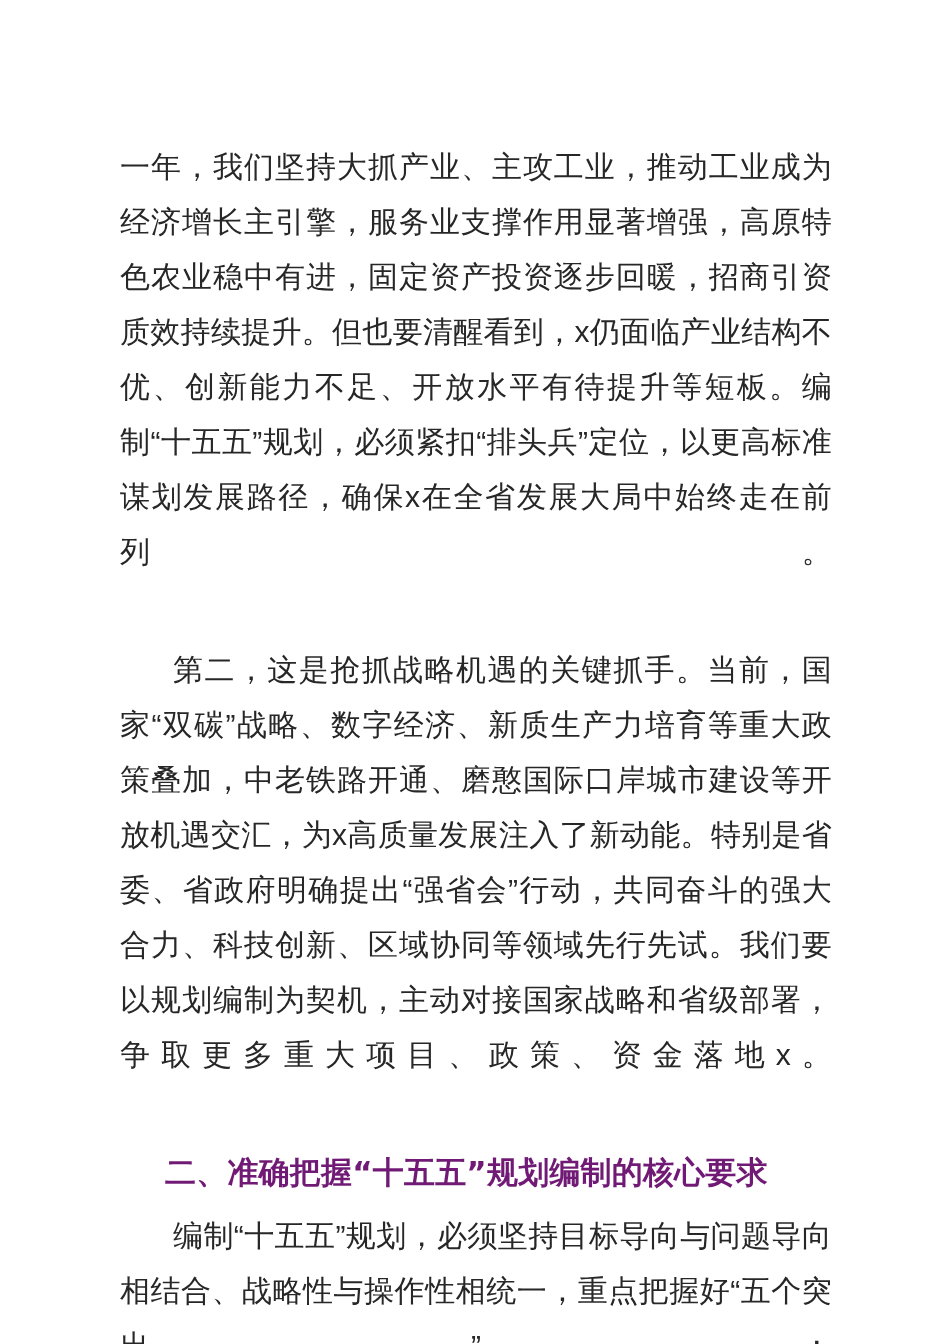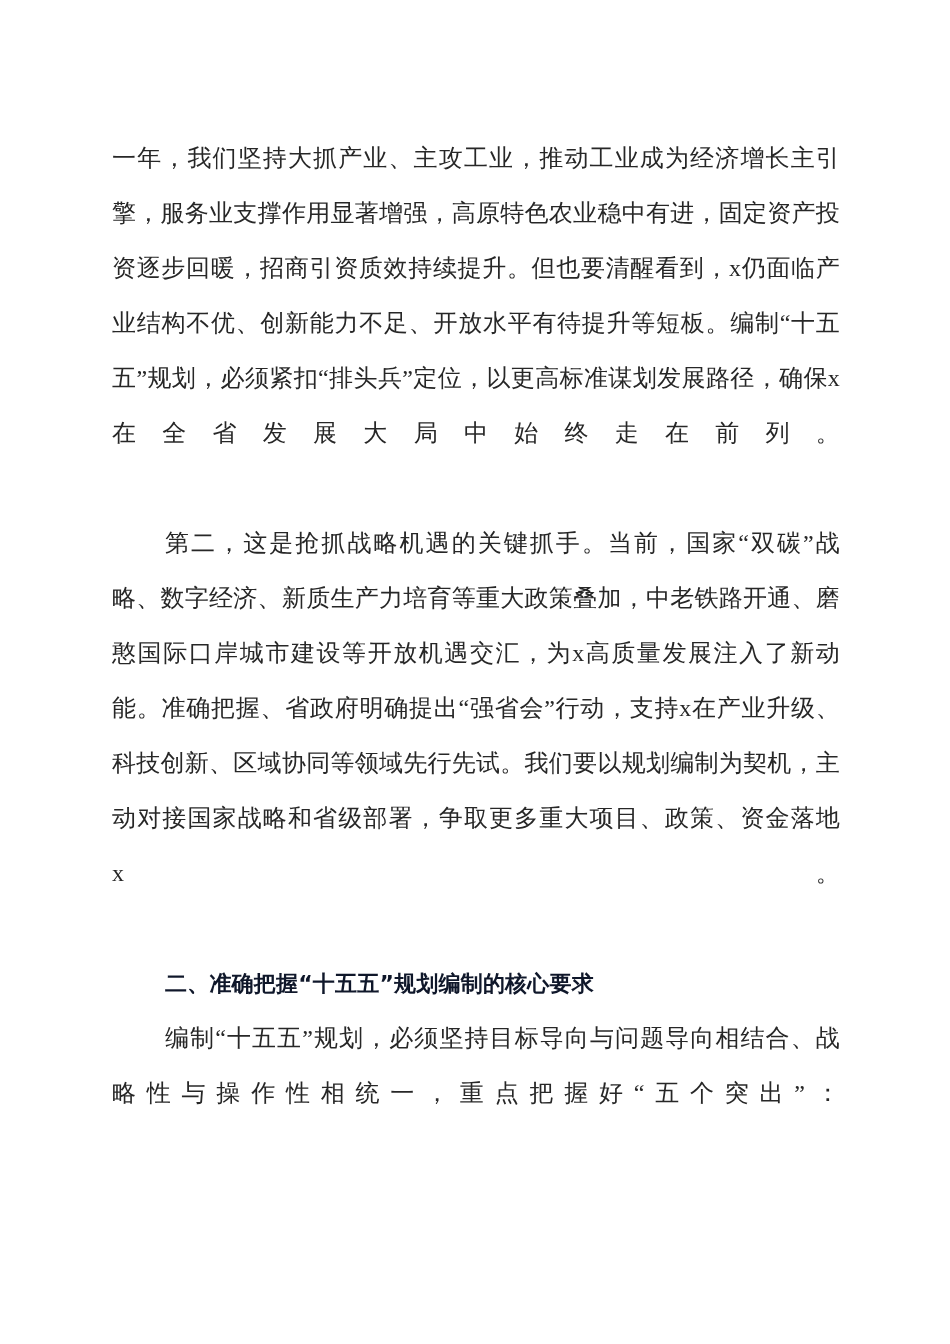--- a/index.html
+++ b/index.html
@@ -27,44 +27,44 @@
 
   .text-column {
     position: absolute;
     left: 112px;
     top: 131px;
     width: 728px;
   }
 
   
   .para {
-    font-family: Liberation Serif, serif;
-    font-size: 24px;
+    font-family: Liberation Sans, sans-serif;
+    font-size: 30px;
     line-height: 55px;
     color: #272727;
     text-align: justify;
     text-justify: inter-character;
     text-indent: 53px;
-    margin: 0;
+    margin: 8px;
     letter-spacing: 0.2px;
     word-break: break-all;
     font-weight: 400;
   }
 
   
   .para.continuation {
     text-indent: 0;
   }
 
   
   .heading {
     font-family: "DejaVu Sans", "Liberation Sans", sans-serif;
-    font-size: 22px;
+    font-size: 31px;
     line-height: 55px;
-    color: #0f172a;
+    color: #701a75;
     font-weight: 700;
     text-indent: 53px;
     margin: 0;
     text-align: left;
     letter-spacing: 0.2px;
     word-break: break-all;
   }
 
   
   .para::after {
@@ -74,21 +74,21 @@
   }
 </style>
 </head>
 <body>
 
 <div class="page">
   <div class="text-column">
 
     <p class="para continuation">一年，我们坚持大抓产业、主攻工业，推动工业成为经济增长主引擎，服务业支撑作用显著增强，高原特色农业稳中有进，固定资产投资逐步回暖，招商引资质效持续提升。但也要清醒看到，x仍面临产业结构不优、创新能力不足、开放水平有待提升等短板。编制“十五五”规划，必须紧扣“排头兵”定位，以更高标准谋划发展路径，确保x在全省发展大局中始终走在前列。</p>
 
-    <p class="para">第二，这是抢抓战略机遇的关键抓手。当前，国家“双碳”战略、数字经济、新质生产力培育等重大政策叠加，中老铁路开通、磨憨国际口岸城市建设等开放机遇交汇，为x高质量发展注入了新动能。准确把握、省政府明确提出“强省会”行动，支持x在产业升级、科技创新、区域协同等领域先行先试。我们要以规划编制为契机，主动对接国家战略和省级部署，争取更多重大项目、政策、资金落地x。</p>
+    <p class="para">第二，这是抢抓战略机遇的关键抓手。当前，国家“双碳”战略、数字经济、新质生产力培育等重大政策叠加，中老铁路开通、磨憨国际口岸城市建设等开放机遇交汇，为x高质量发展注入了新动能。特别是省委、省政府明确提出“强省会”行动，共同奋斗的强大合力、科技创新、区域协同等领域先行先试。我们要以规划编制为契机，主动对接国家战略和省级部署，争取更多重大项目、政策、资金落地x。</p>
 
 
     <p class="heading">二、准确把握“十五五”规划编制的核心要求</p>
 
     <p class="para">编制“十五五”规划，必须坚持目标导向与问题导向相结合、战略性与操作性相统一，重点把握好“五个突出”：</p>
 
   </div>
 </div>
 
 </body></html>

